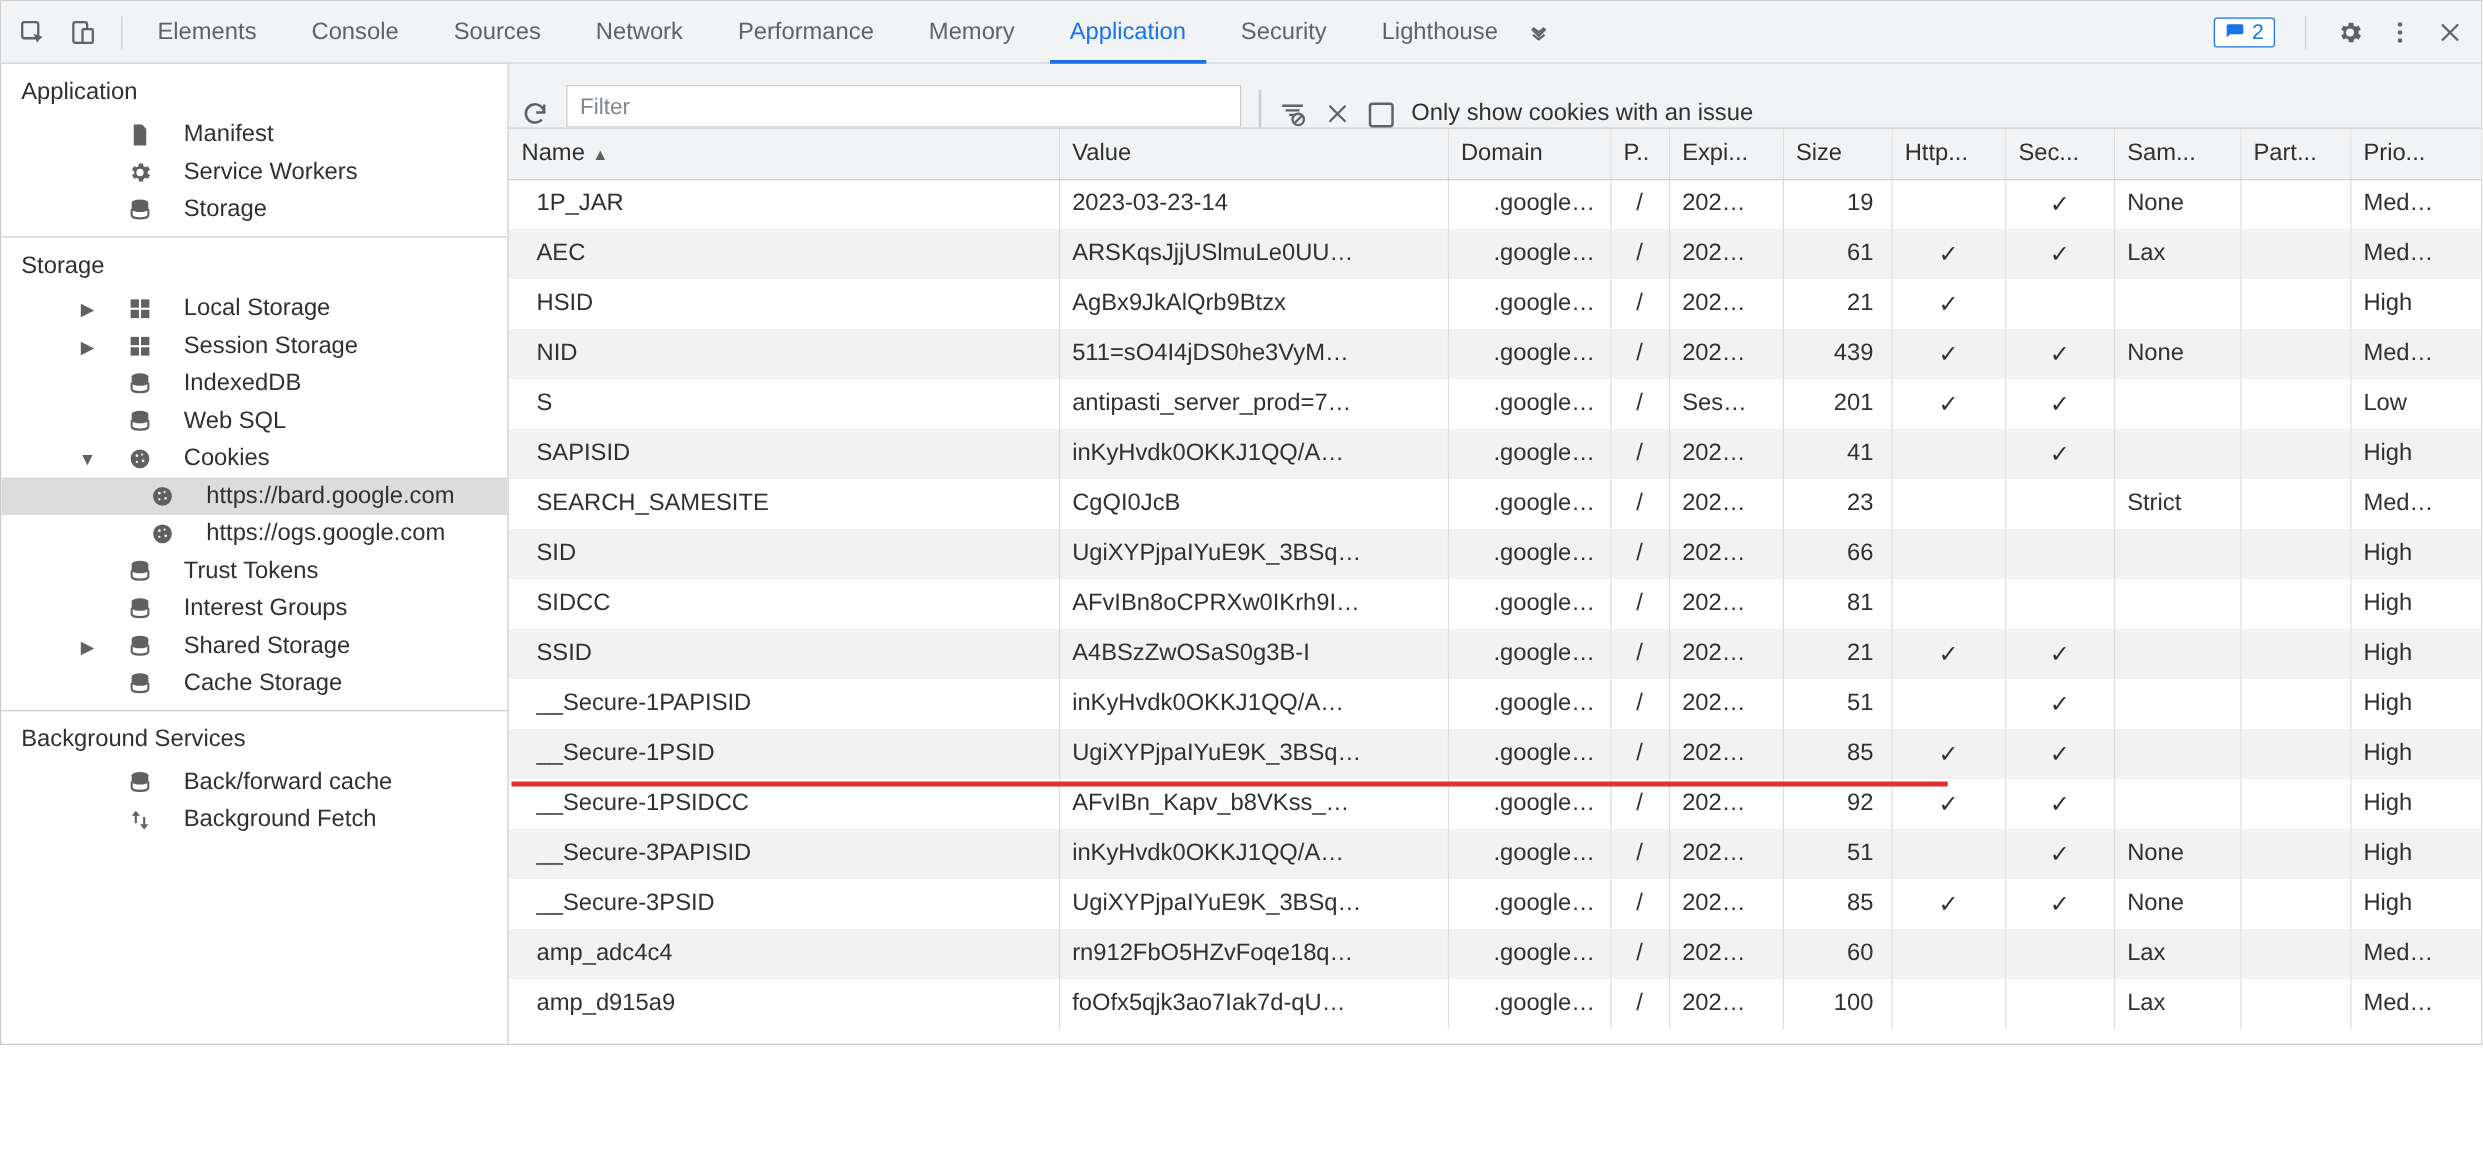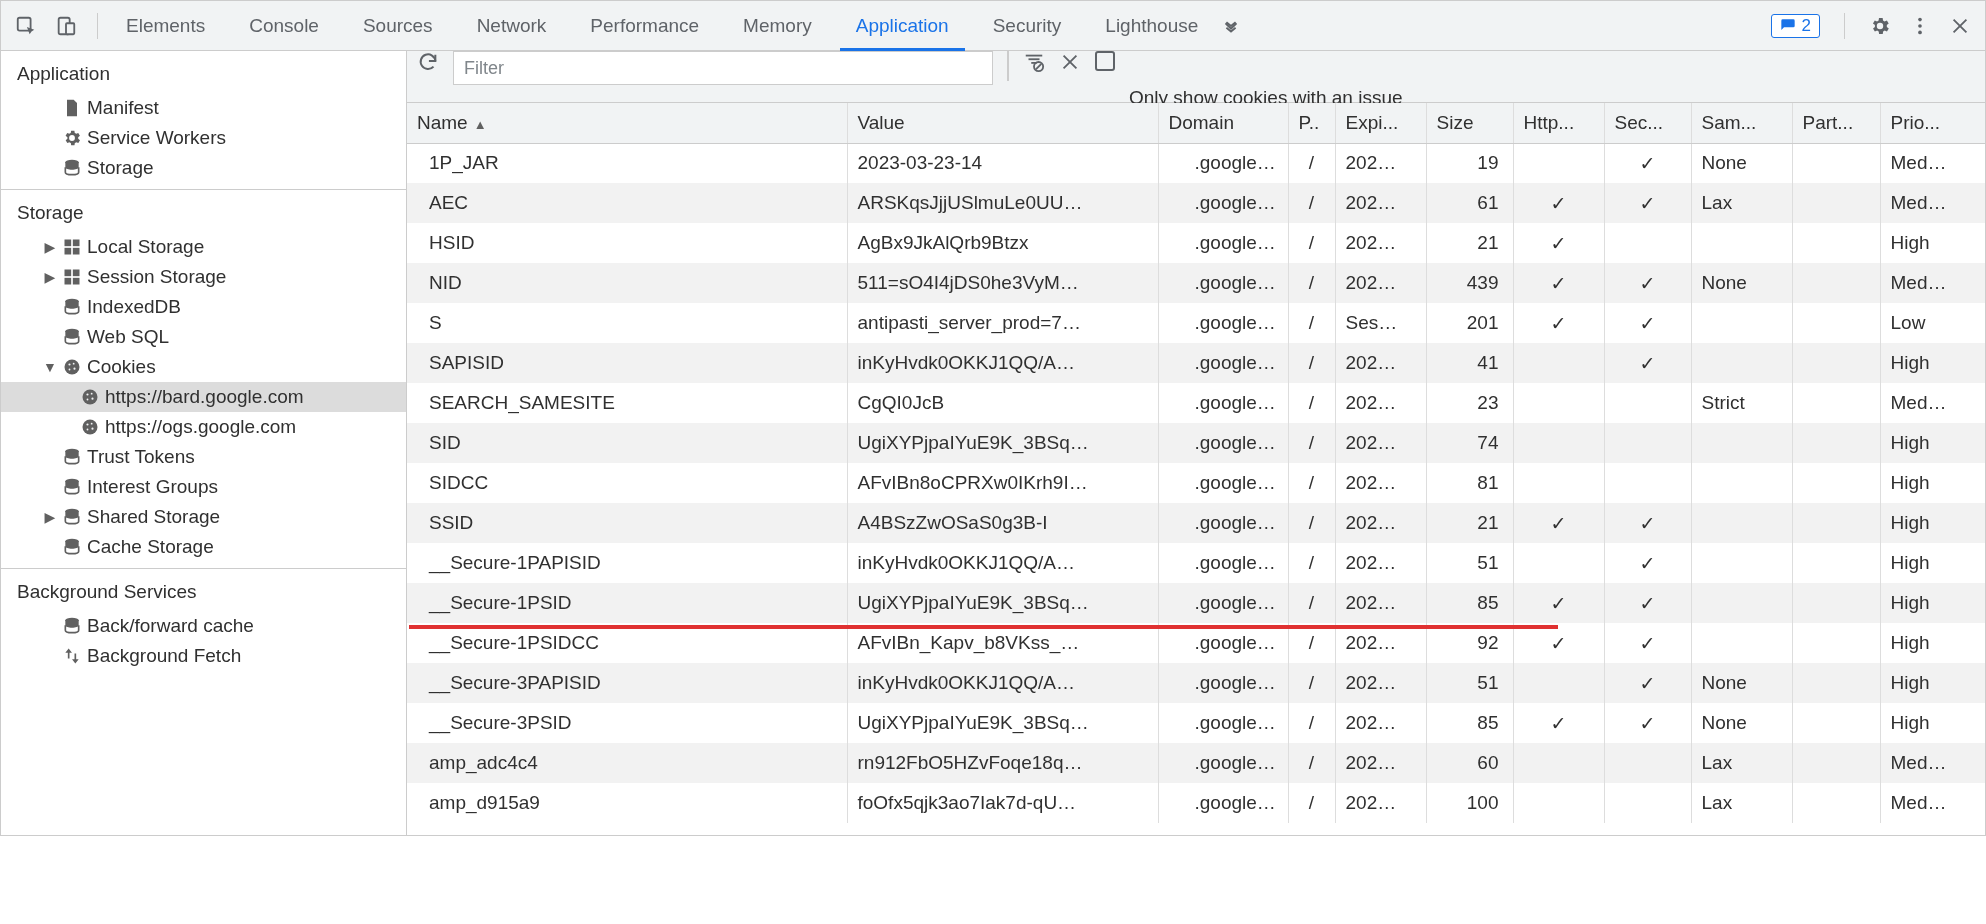--- a/index.html
+++ b/index.html
@@ -17,31 +17,31 @@
   .tabbar .spacer { flex: 1; }
   .tabbar .right-icons { display: flex; align-items: center; gap: 18px; padding: 0 14px; }
   .badge { display: flex; align-items: center; gap: 6px; border: 1px solid #1a73e8; border-radius: 3px; padding: 1px 8px; color: #1a73e8; background: #fff; font-size: 17px; }
   .icon-btn { width: 22px; height: 22px; display: inline-flex; align-items: center; justify-content: center; color: #5f6368; }
   .icon-btn svg { width: 22px; height: 22px; }
 
   
   .body { display: flex; flex: 1; min-height: 0; }
   .sidebar { width: 406px; border-right: 1px solid #ccc; overflow: auto; }
   .group-title { padding: 12px 16px 8px 16px; font-size: 19px; color: #303030; }
-  .tree-item { display: flex; align-items: center; gap: 4px; padding: 4px 8px 4px 20px; font-size: 19px; cursor: pointer; }
+  .tree-item { display: flex; align-items: center; gap: 24px; padding: 4px 8px 4px 20px; font-size: 19px; cursor: pointer; }
   .tree-item .indent { display: inline-block; }
   .tree-item .arrow { width: 14px; display: inline-flex; justify-content: center; color: #606060; font-size: 14px; }
   .tree-item .ticon { width: 22px; display: inline-flex; justify-content: center; color: #606060; }
   .tree-item .ticon svg { width: 20px; height: 20px; }
   .tree-item.selected { background: #dcdcdc; }
   .section-sep { border-top: 1px solid #ccc; margin-top: 6px; }
 
   
   .main { flex: 1; display: flex; flex-direction: column; min-width: 0; }
-  .toolbar { display: flex; align-items: flex-start; height: 52px; border-bottom: 1px solid #ccc; background: #f1f3f4; padding: 0 10px; gap: 14px; }
+  .toolbar { display: flex; align-items: flex-end; height: 52px; border-bottom: 1px solid #ccc; background: #f1f3f4; padding: 0 10px; gap: 14px; }
   .filter-input { width: 540px; height: 34px; border: 1px solid #ccc; background: #fff; font-size: 18px; padding: 0 10px; color: #303030; }
   .filter-input::placeholder { color: #80868b; }
   .tool-divider { width: 2px; height: 30px; background: #ccc; }
   .checkbox { width: 20px; height: 20px; border: 2px solid #5f6368; border-radius: 3px; display: inline-block; }
   .onlylabel { font-size: 19px; color: #303030; margin-top: 36px; }
 
   
   .table-wrap { flex: 1; overflow: auto; position: relative; }
   table { border-collapse: collapse; width: 100%; table-layout: fixed; }
   th, td { border-right: 1px solid #ddd; padding: 6px 10px; text-align: left; white-space: nowrap; overflow: hidden; text-overflow: ellipsis; font-size: 19px; height: 40px; }
@@ -506,21 +506,21 @@
                 <td class="col-samesite">Strict</td>
                 <td class="col-partition"></td>
                 <td class="col-priority">Med…</td>
               </tr>
               <tr>
                 <td class="col-name">SID</td>
                 <td class="col-value">UgiXYPjpaIYuE9K_3BSq…</td>
                 <td class="col-domain">.google....</td>
                 <td class="col-path center">/</td>
                 <td class="col-expires">202…</td>
-                <td class="col-size right">74</td>
+                <td class="col-size right">66</td>
                 <td class="col-httponly center"></td>
                 <td class="col-secure center"></td>
                 <td class="col-samesite"></td>
                 <td class="col-partition"></td>
                 <td class="col-priority">High</td>
               </tr>
               <tr>
                 <td class="col-name">SIDCC</td>
                 <td class="col-value">AFvIBn8oCPRXw0IKrh9I…</td>
                 <td class="col-domain">.google....</td>

